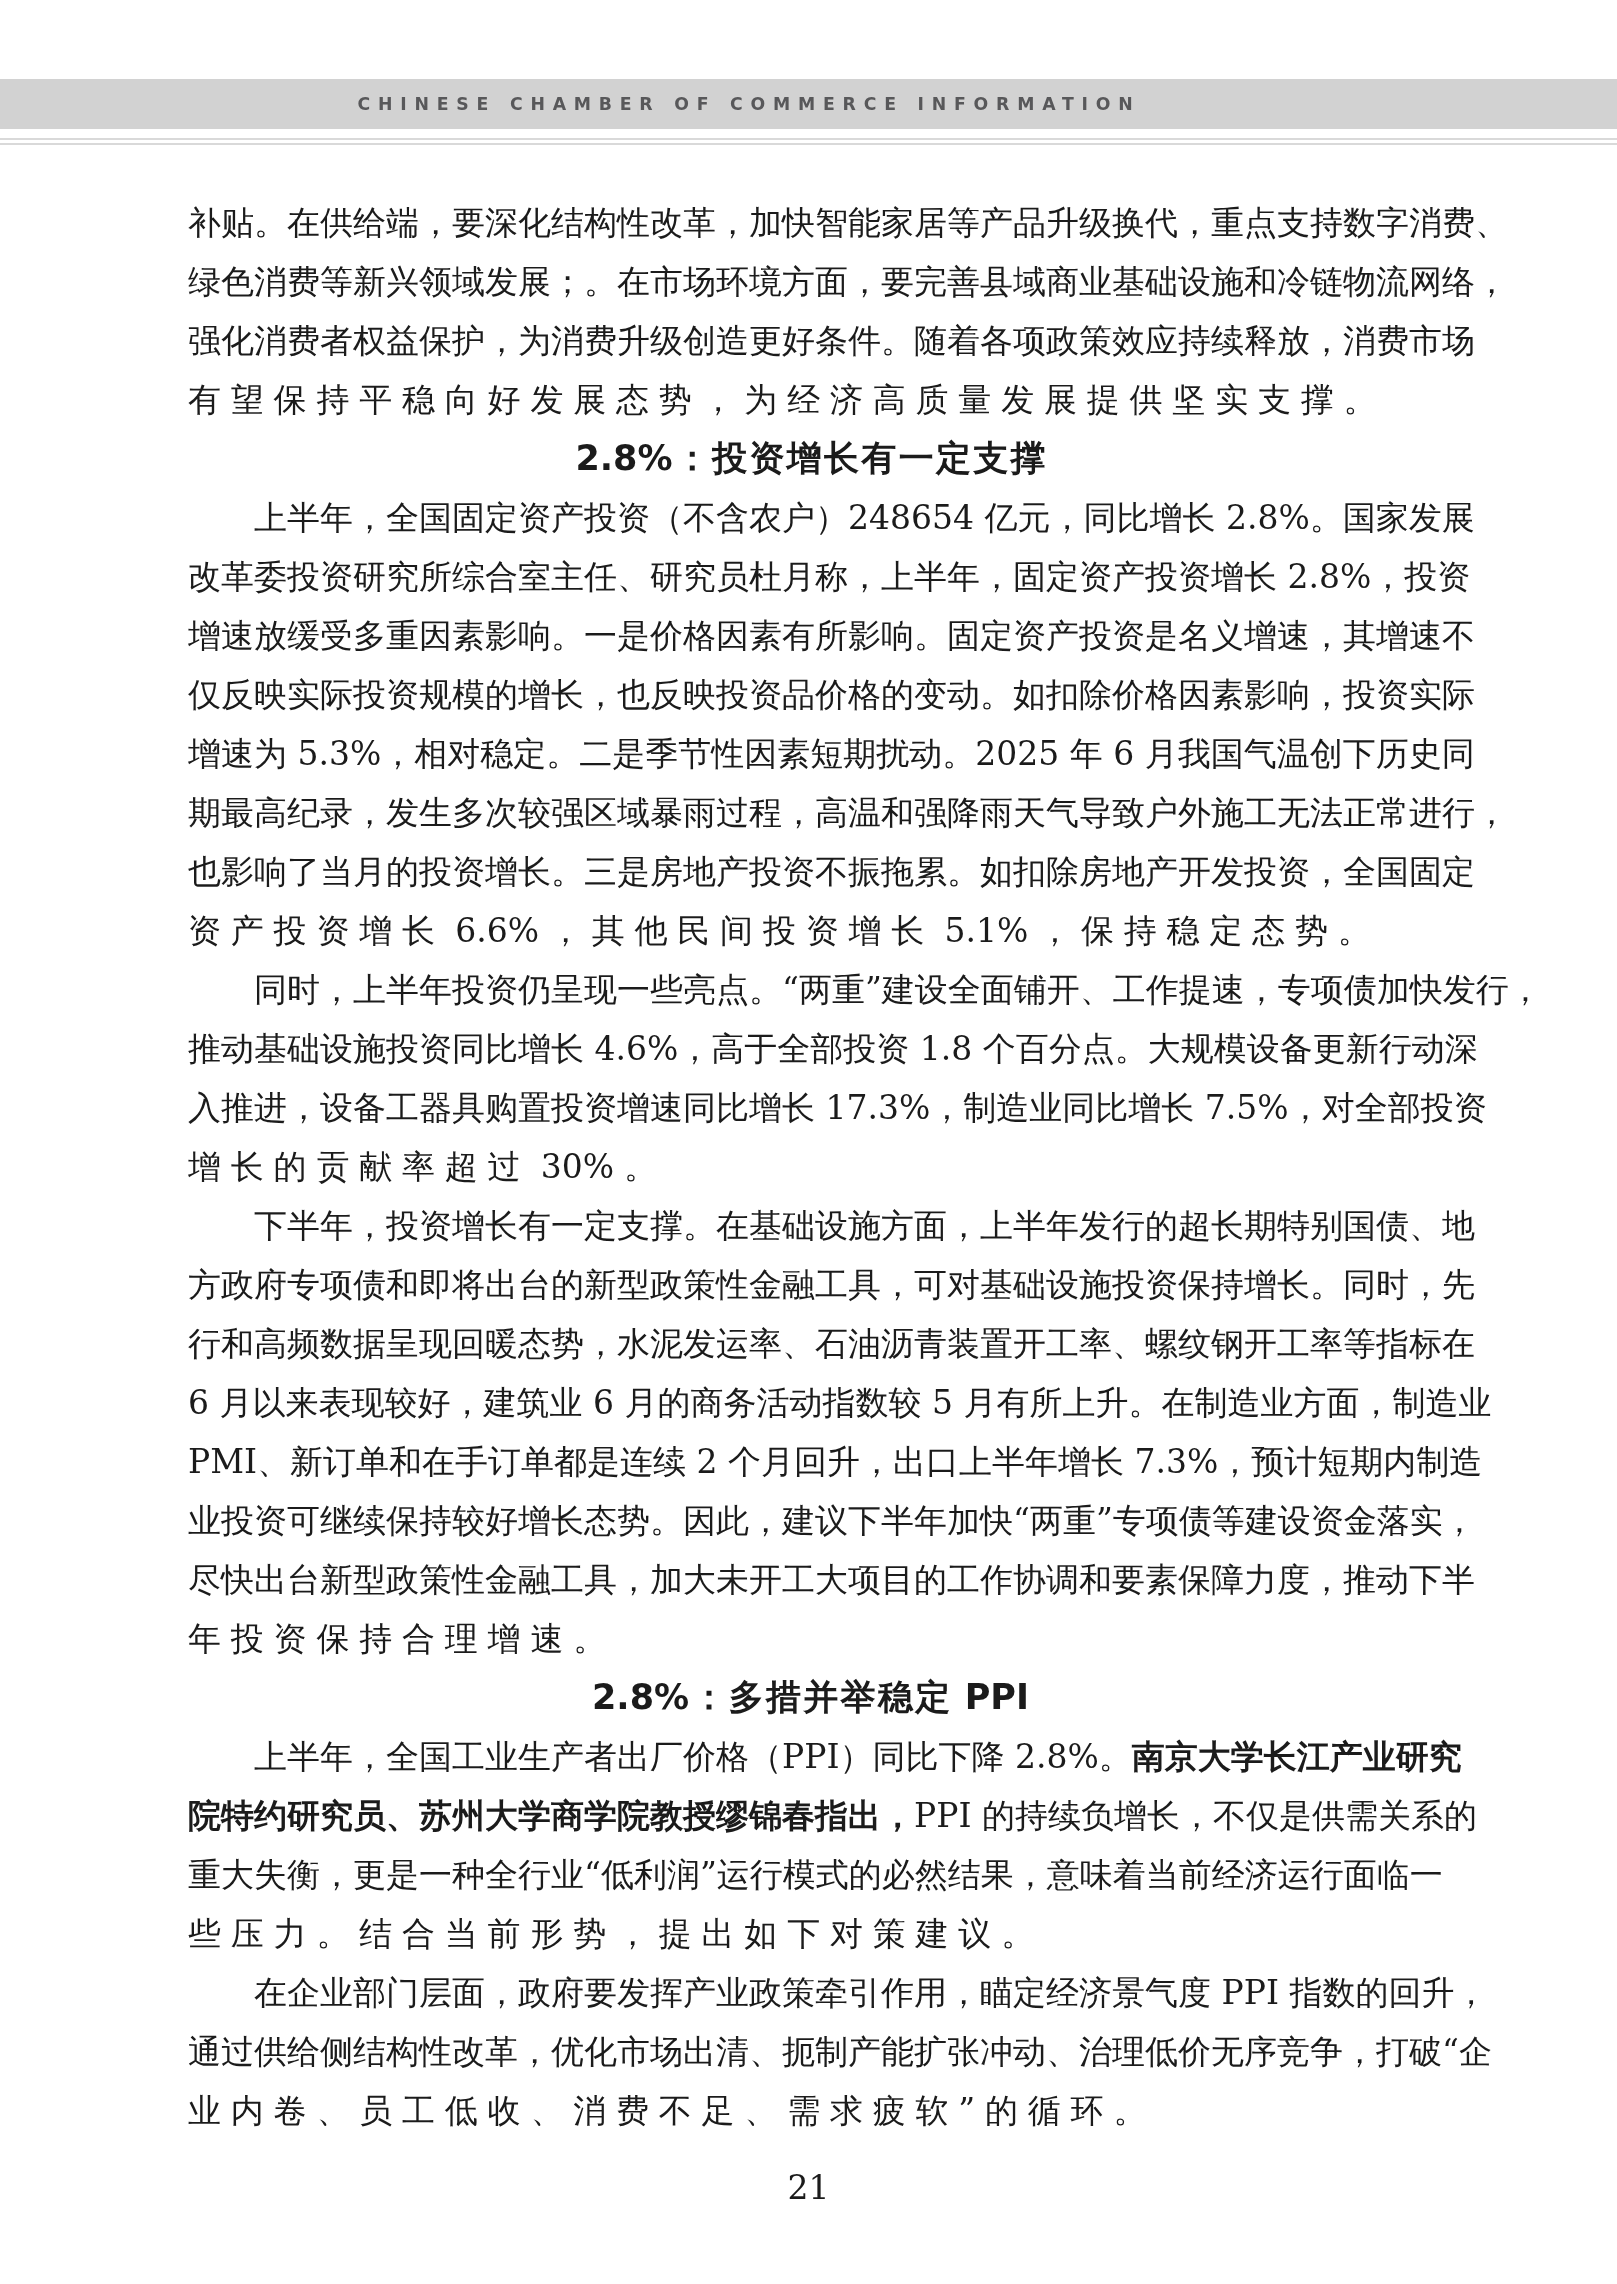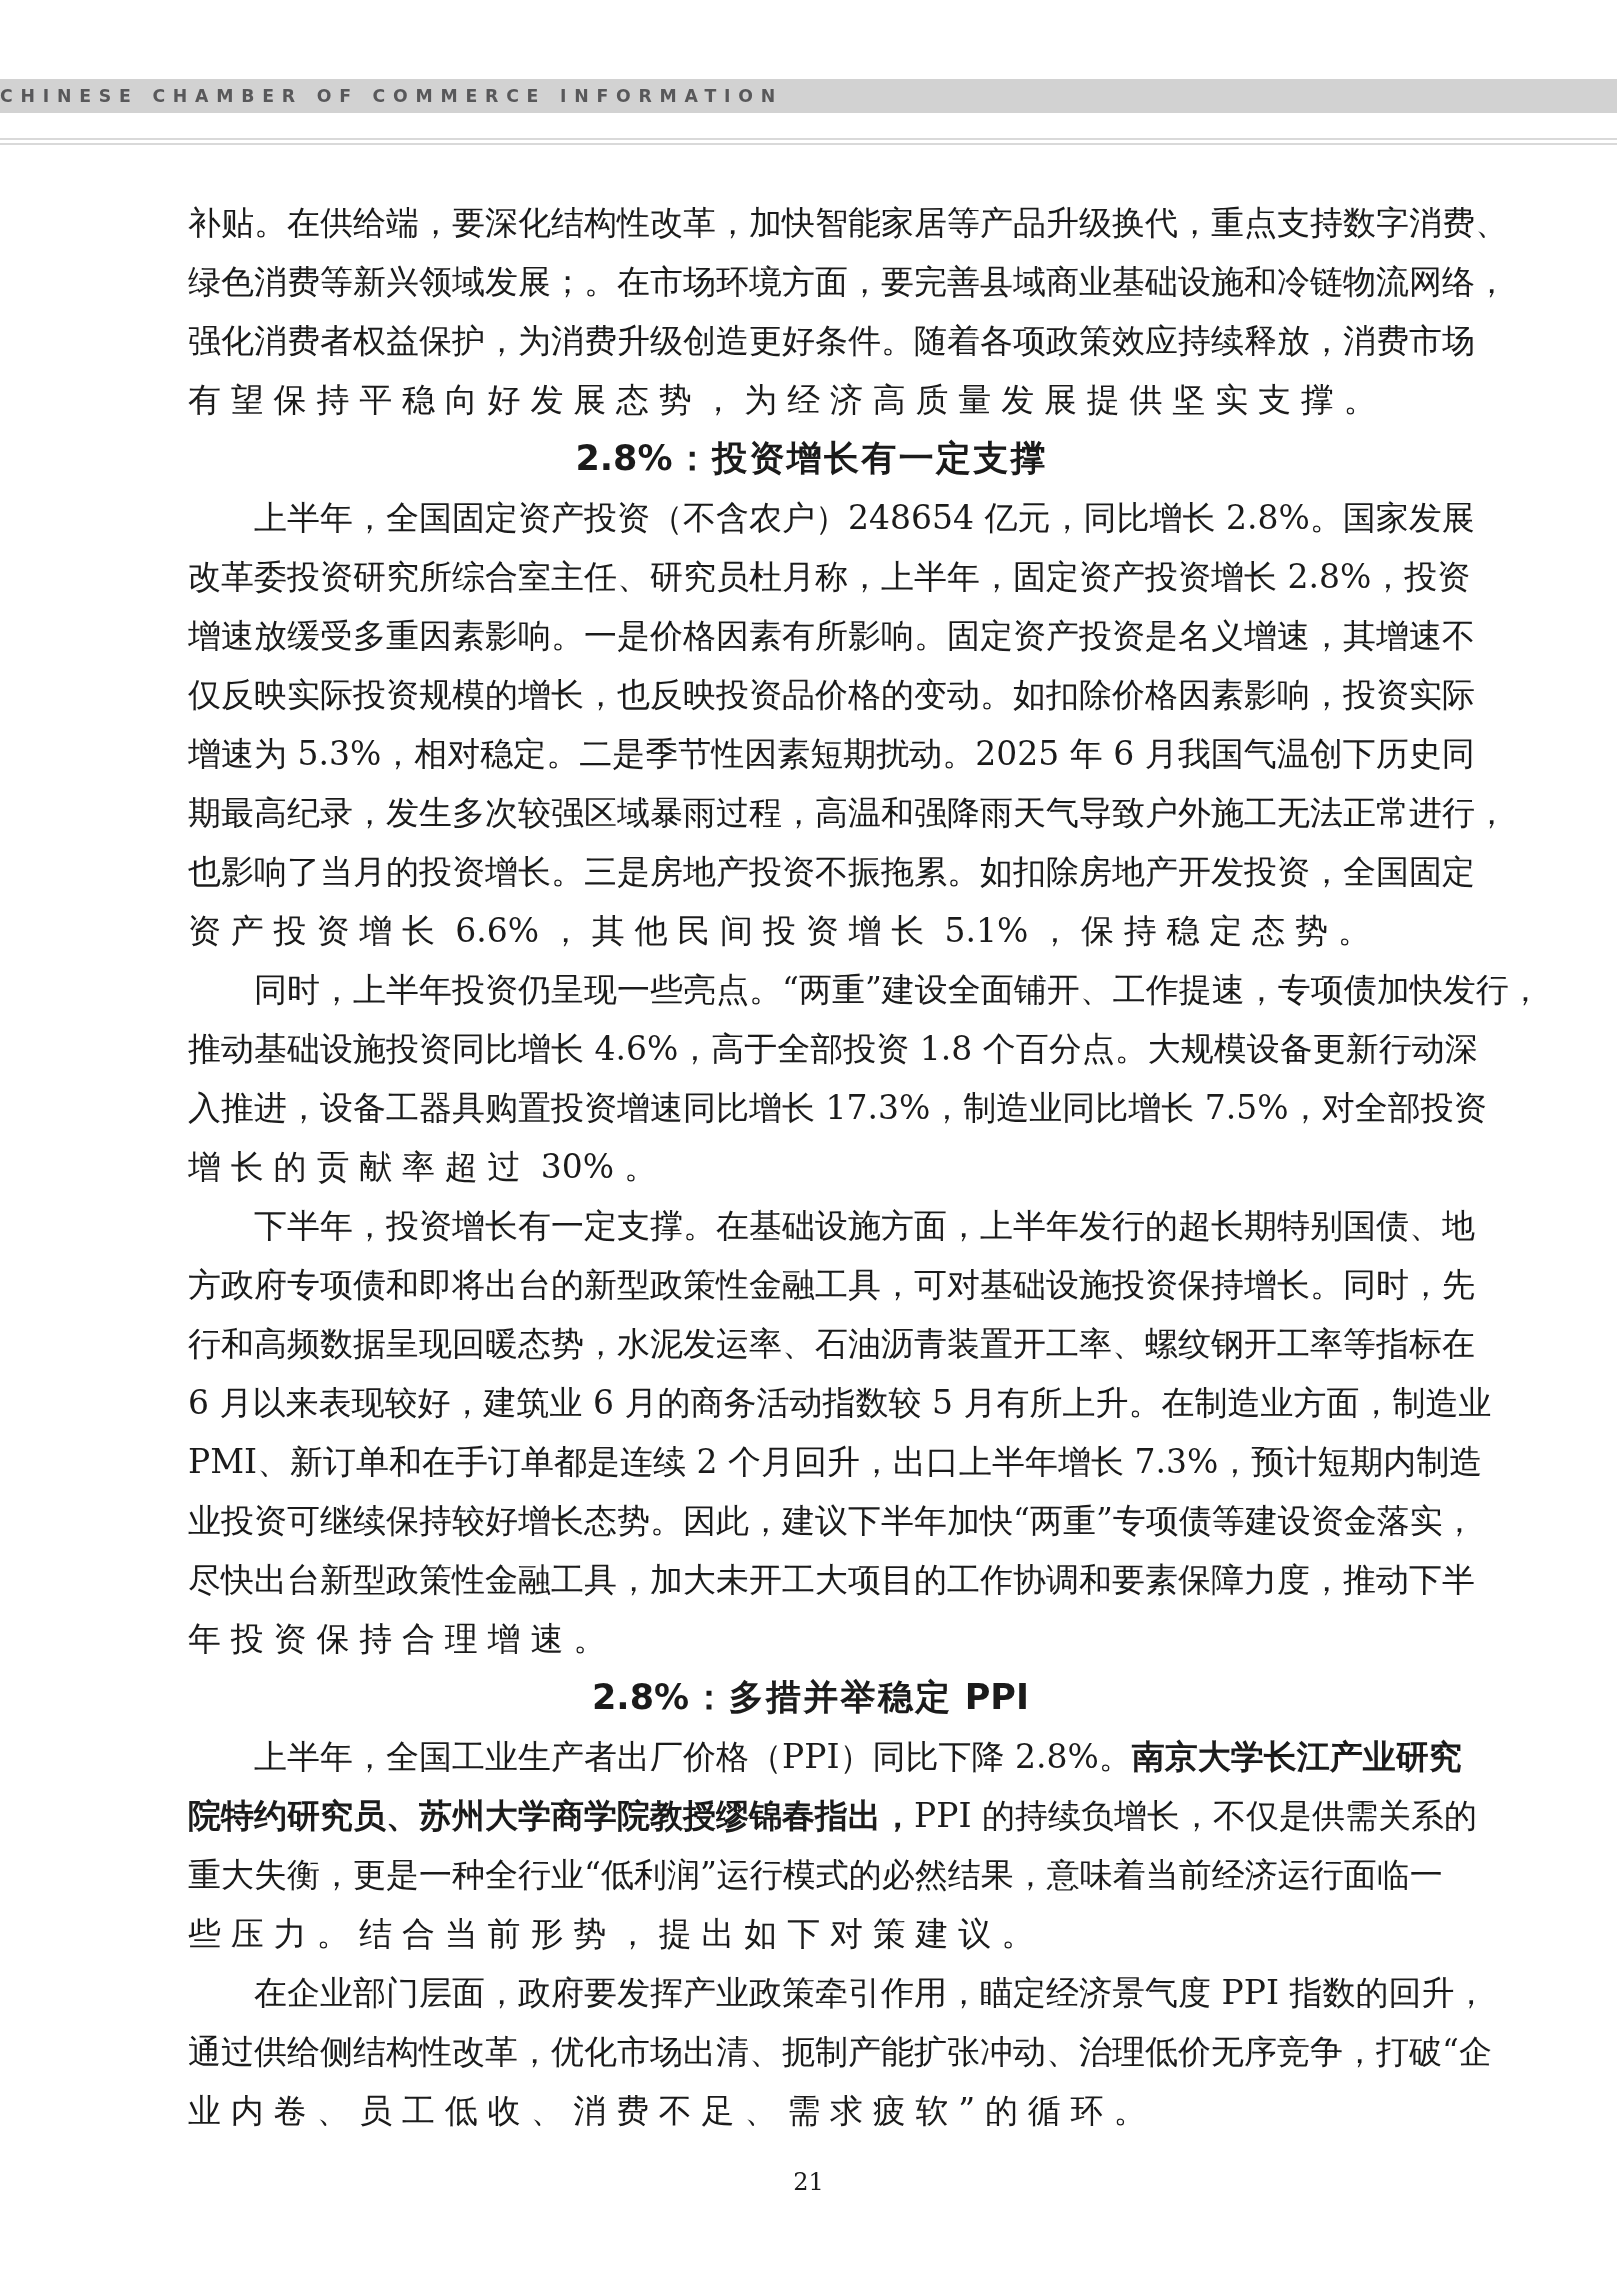--- a/index.html
+++ b/index.html
@@ -13,23 +13,23 @@
   .page{
     position:relative;
     width:1617px;height:2284px;
     background:var(--page-bg);
     overflow:hidden;
     font-family:"DejaVu Serif","Liberation Serif",serif;
     color:var(--body-text);
   }
   
   .header-band{
-    position:absolute;left:0;top:79px;width:1617px;height:34px;
+    position:absolute;left:0;top:79px;width:1617px;height:50px;
     background:var(--header-band);
-    display:flex;align-items:center;justify-content:flex-start;
+    display:flex;align-items:center;justify-content:center;
     padding-right:119px;box-sizing:border-box;
   }
   .header-band .banner-text{
     font-family:"DejaVu Sans","Liberation Sans",sans-serif;
     font-size:17.3px;font-weight:600;
     letter-spacing:0.45em;
     color:var(--header-text);
     white-space:nowrap;
   }
   .header-rule{position:absolute;left:0;top:138px;width:1617px;height:6.8px;}
@@ -59,21 +59,21 @@
     font-family:"DejaVu Sans","Liberation Sans",sans-serif;
     font-weight:700;font-size:35px;
   }
   .indent-spacer{flex:0 0 66px;width:66px;display:inline-block;}
   .line span.tok{display:inline-block;}
   .line span.tok.bold{font-weight:700;}
   
   .page-number{
     position:absolute;left:0;top:2168px;width:1617px;
     text-align:center;
-    font-size:24px;
+    font-size:33px;
     font-family:"DejaVu Serif","Liberation Serif",serif;
     color:var(--body-text);
   }
 </style>
 </head>
 <body>
 
 <div class="page">
 
   <div class="header-band">

